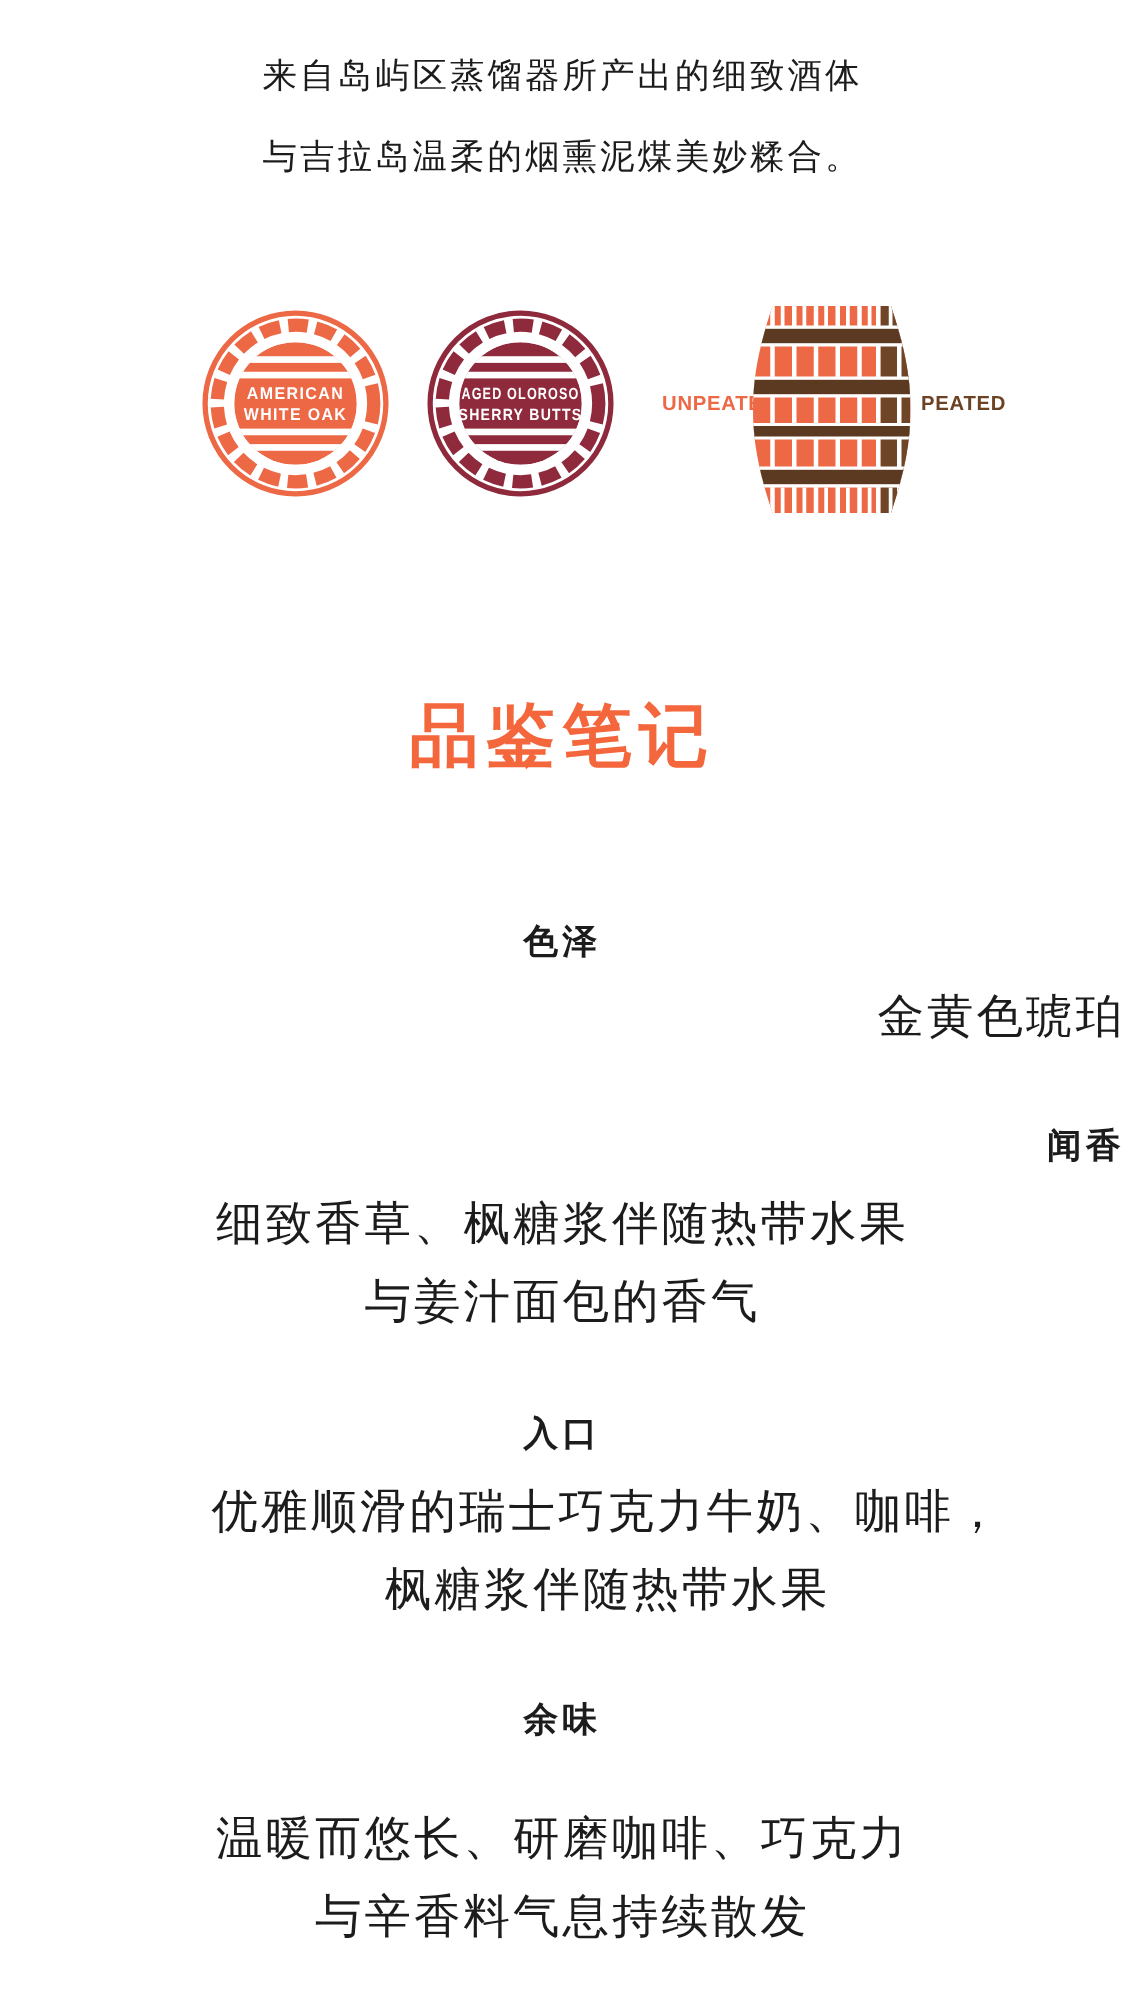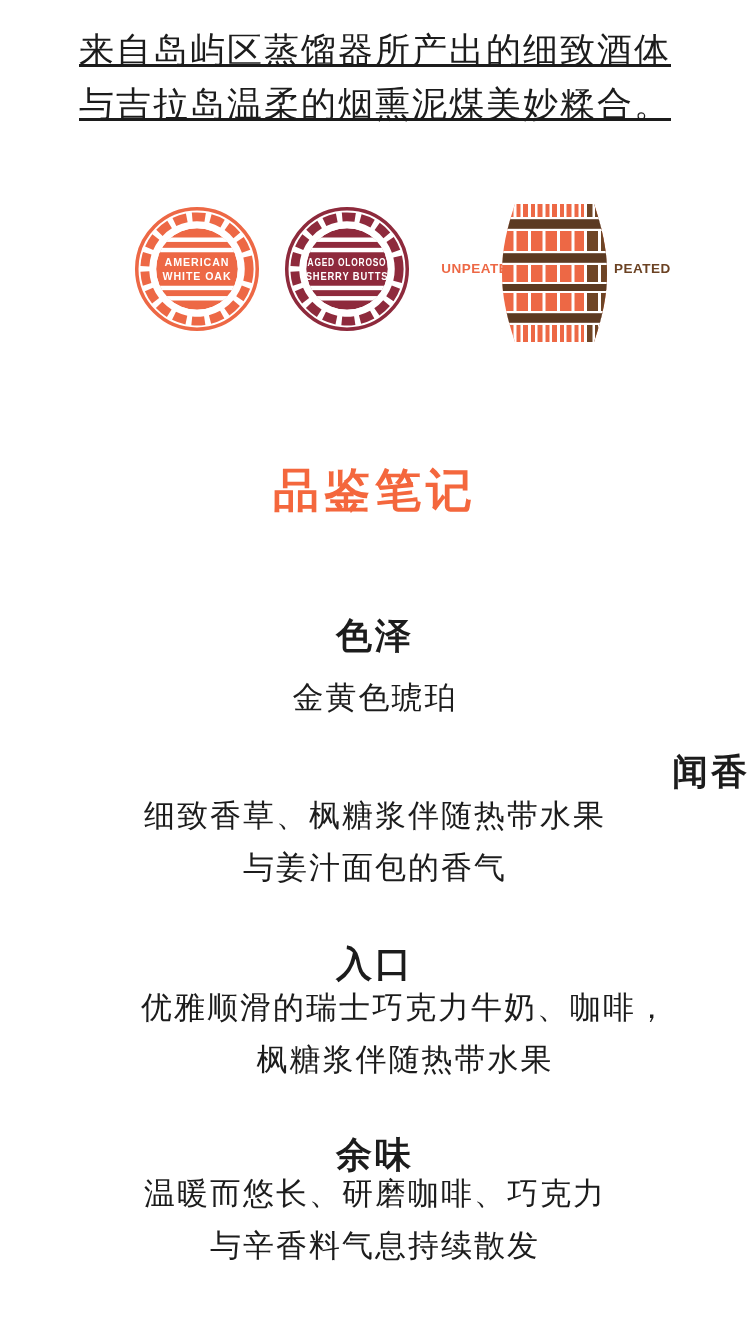--- a/index.html
+++ b/index.html
@@ -6,21 +6,21 @@
     --orange:#ED6845; --maroon:#8E2A3C; --hoop:#5C3A22; --stave:#6E4526;
     --peated:#6B4223; --title:#F4673D; --text:#1c1c1c;
   }
   html,body{margin:0;padding:0;background:#ffffff;}
   .page{
     position:relative; width:750px; height:1335px; margin:0 auto;
     background:#ffffff; overflow:hidden; color:var(--text);
     font-family:"Liberation Serif","DejaVu Serif",serif;
   }
   .center-text{position:absolute; left:0; width:100%; text-align:center;}
-  .intro{top:24px; font-size:35px; line-height:54px; letter-spacing:2px;text-decoration:underline;}
+  .intro{top:24px; font-size:23px; line-height:54px; letter-spacing:2px;}
   .intro p{margin:0;}
 
   .badge{position:absolute; top:205px; width:128px; height:128px;}
   .badge-oak{left:133px; --c:var(--orange);}
   .badge-sherry{left:283px; --c:var(--maroon);}
   .badge .ring{stroke:var(--c); fill:none;}
   .badge .disc{fill:var(--c);}
   .badge-text{
     font-family:"Liberation Sans","DejaVu Sans",sans-serif;
     font-weight:bold; fill:#ffffff; font-size:11.5px; letter-spacing:1px;
@@ -35,27 +35,27 @@
   }
   .unpeated{left:437px; width:86px; color:var(--orange);}
   .peated{left:614px; width:52px; color:var(--peated);}
   .barrel{position:absolute; left:498px; top:203px; width:113px; height:140px;}
 
   .title{
     top:460px; font-size:46px; font-weight:bold; letter-spacing:5px;
     color:var(--title);
   }
 
-  .note-heading{font-size:36px; font-weight:bold; letter-spacing:3px;}
+  .note-heading{font-size:23px; font-weight:bold; letter-spacing:3px;}
   .note-body{font-size:31px; line-height:52px; letter-spacing:2px;}
   .note-body p{margin:0;}
-  .s1h{top:612px;} .s1b{top:672px;}
+  .s1h{top:612px;} .s1b{top:652px;text-align:right;}
   .s2h{top:748px;text-align:right;} .s2b{top:790px;}
   .s3h{top:940px;} .s3b{top:982px;padding-left:30px;}
-  .s4h{top:1131px;font-family:Liberation Serif, serif;} .s4b{top:1168px;}
+  .s4h{top:1131px;font-family:Liberation Serif, serif;} .s4b{top:1200px;}
 </style>
 </head>
 <body>
 
 <div class="page">
 
   <div class="center-text intro">
     <p>来自岛屿区蒸馏器所产出的细致酒体</p>
     <p>与吉拉岛温柔的烟熏泥煤美妙糅合。</p>
   </div>

